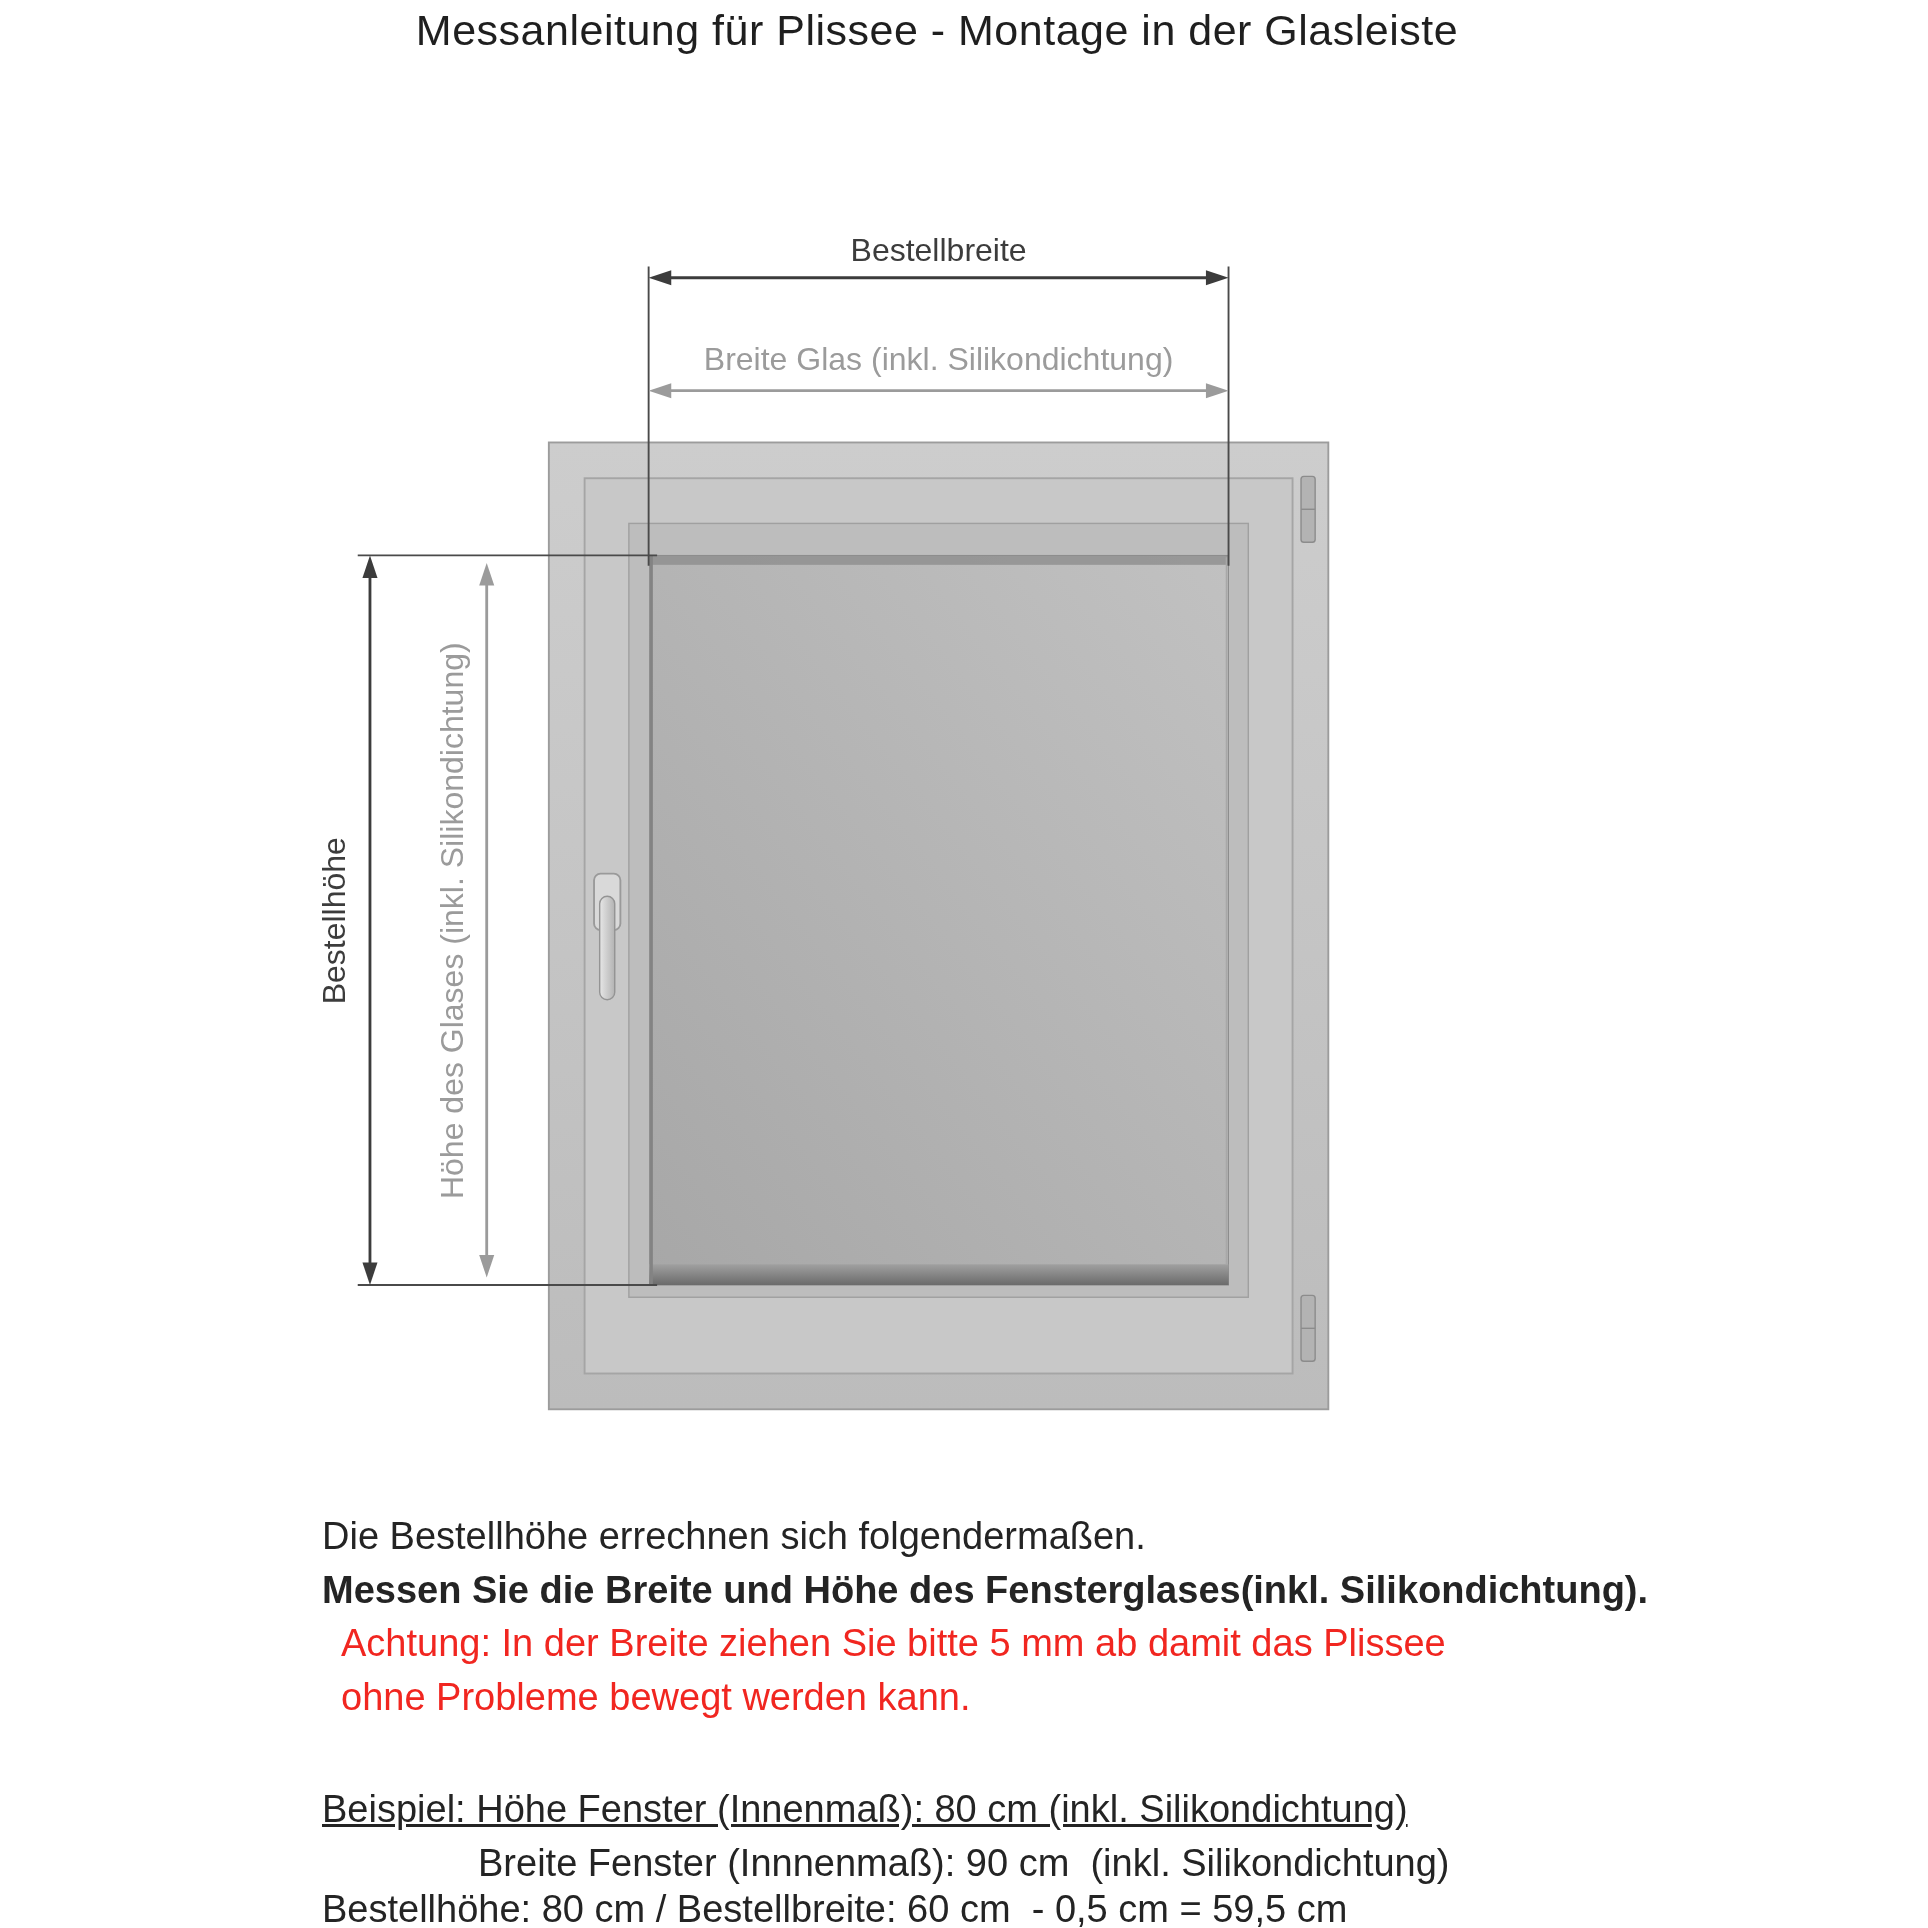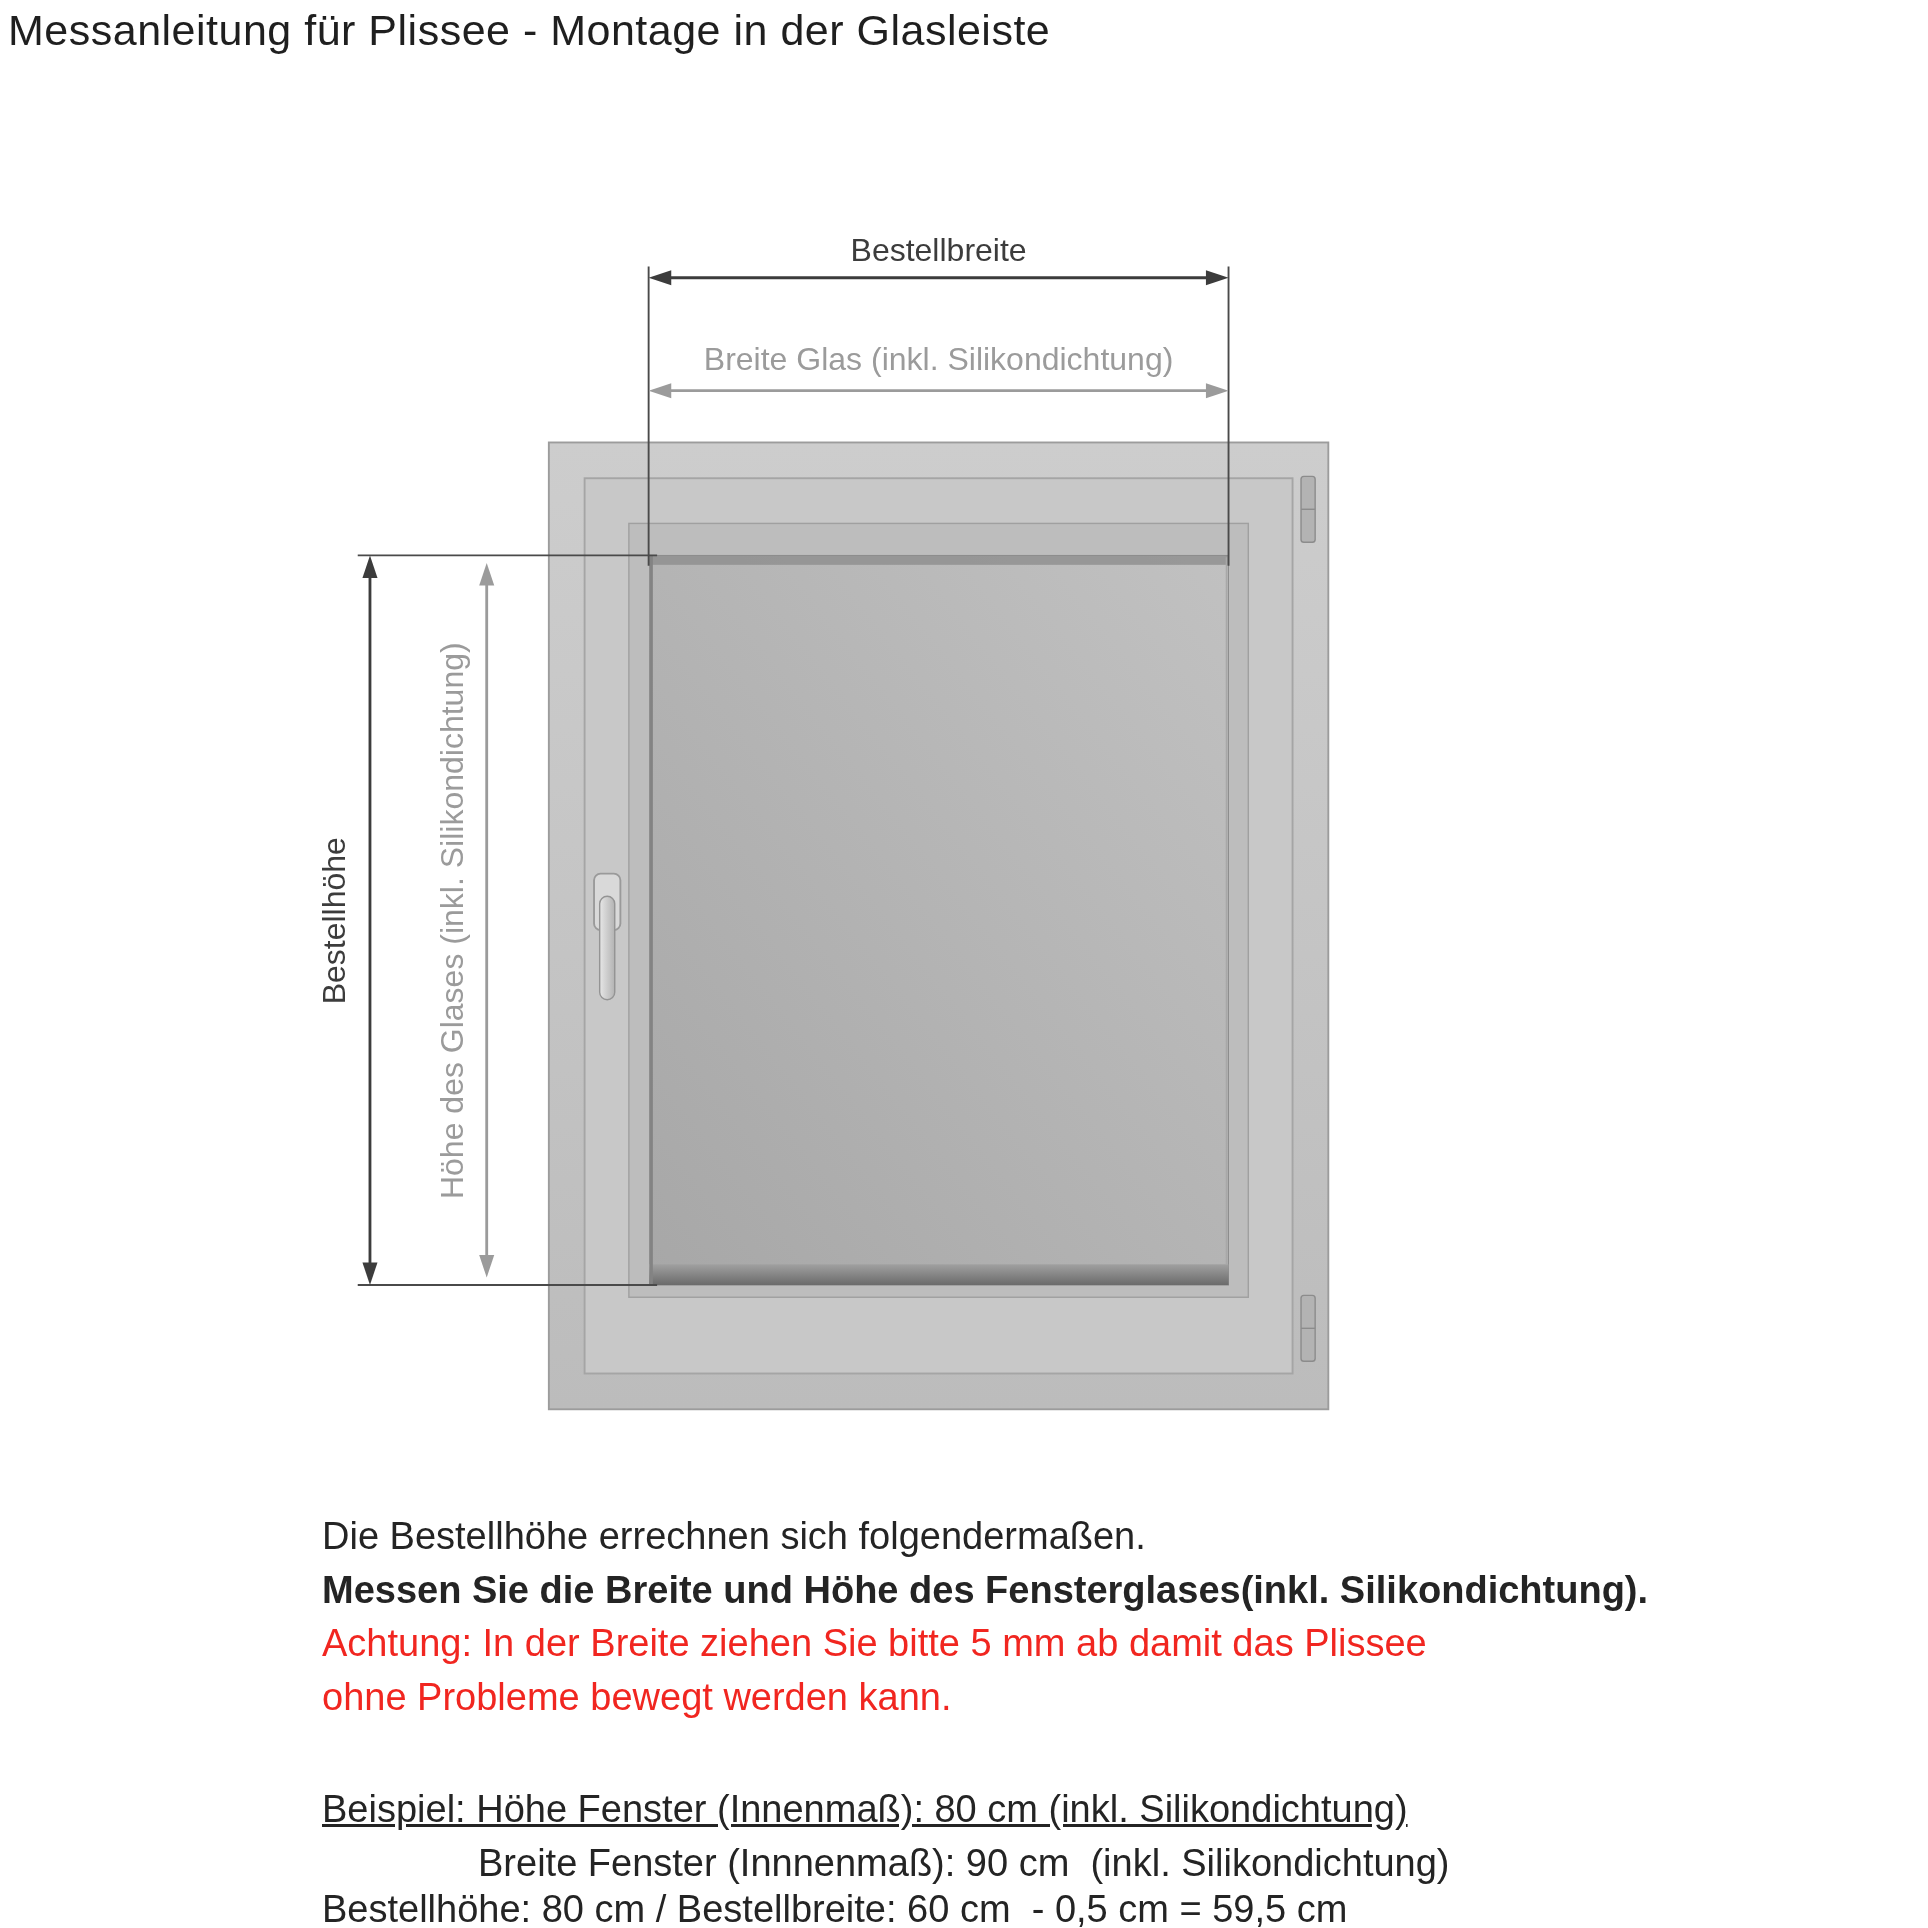--- a/index.html
+++ b/index.html
@@ -8,39 +8,38 @@
     position:relative;
     background:#ffffff;
     font-family:"Liberation Sans", sans-serif;
     overflow:hidden;
     color:var(--body-text,#242424);
   }
   .title {
     position:absolute;
     top:5.6px; left:0;
     width:1874px;
-    text-align:left;
+    text-align:center;
     font-size:43px;
     font-weight:400;
     letter-spacing:0.5px;
     color:#1f1f1f;
-    margin-left:8px;
   }
   svg.diagram { position:absolute; top:0; left:0; }
   .dim-label { font-family:"Liberation Sans",sans-serif; font-size:34px; }
   .dim-dark  { fill:var(--dim-dark,#3c3c3c); }
   .dim-gray  { fill:var(--dim-gray,#9b9b9b); }
   .textblock p {
     position:absolute;
     font-size:38px;
     line-height:1.2;
     white-space:pre;
     color:var(--body-text,#242424);
   }
-  .textblock p.red { color:var(--warning-red,#f12620); }
+  .textblock p.red { color:var(--warning-red,#f12620);margin-left:19px; }
 </style>
 </head>
 <body>
 
 <h1 class="title">Messanleitung für Plissee - Montage in der Glasleiste</h1>
 
 <svg class="diagram" width="1928" height="1928" viewBox="0 0 2048 2048" xmlns="http://www.w3.org/2000/svg">
   <defs>
     <linearGradient id="gFrame" x1="0" y1="0" x2="0" y2="1">
       <stop offset="0" stop-color="#cdcdcd"></stop>

